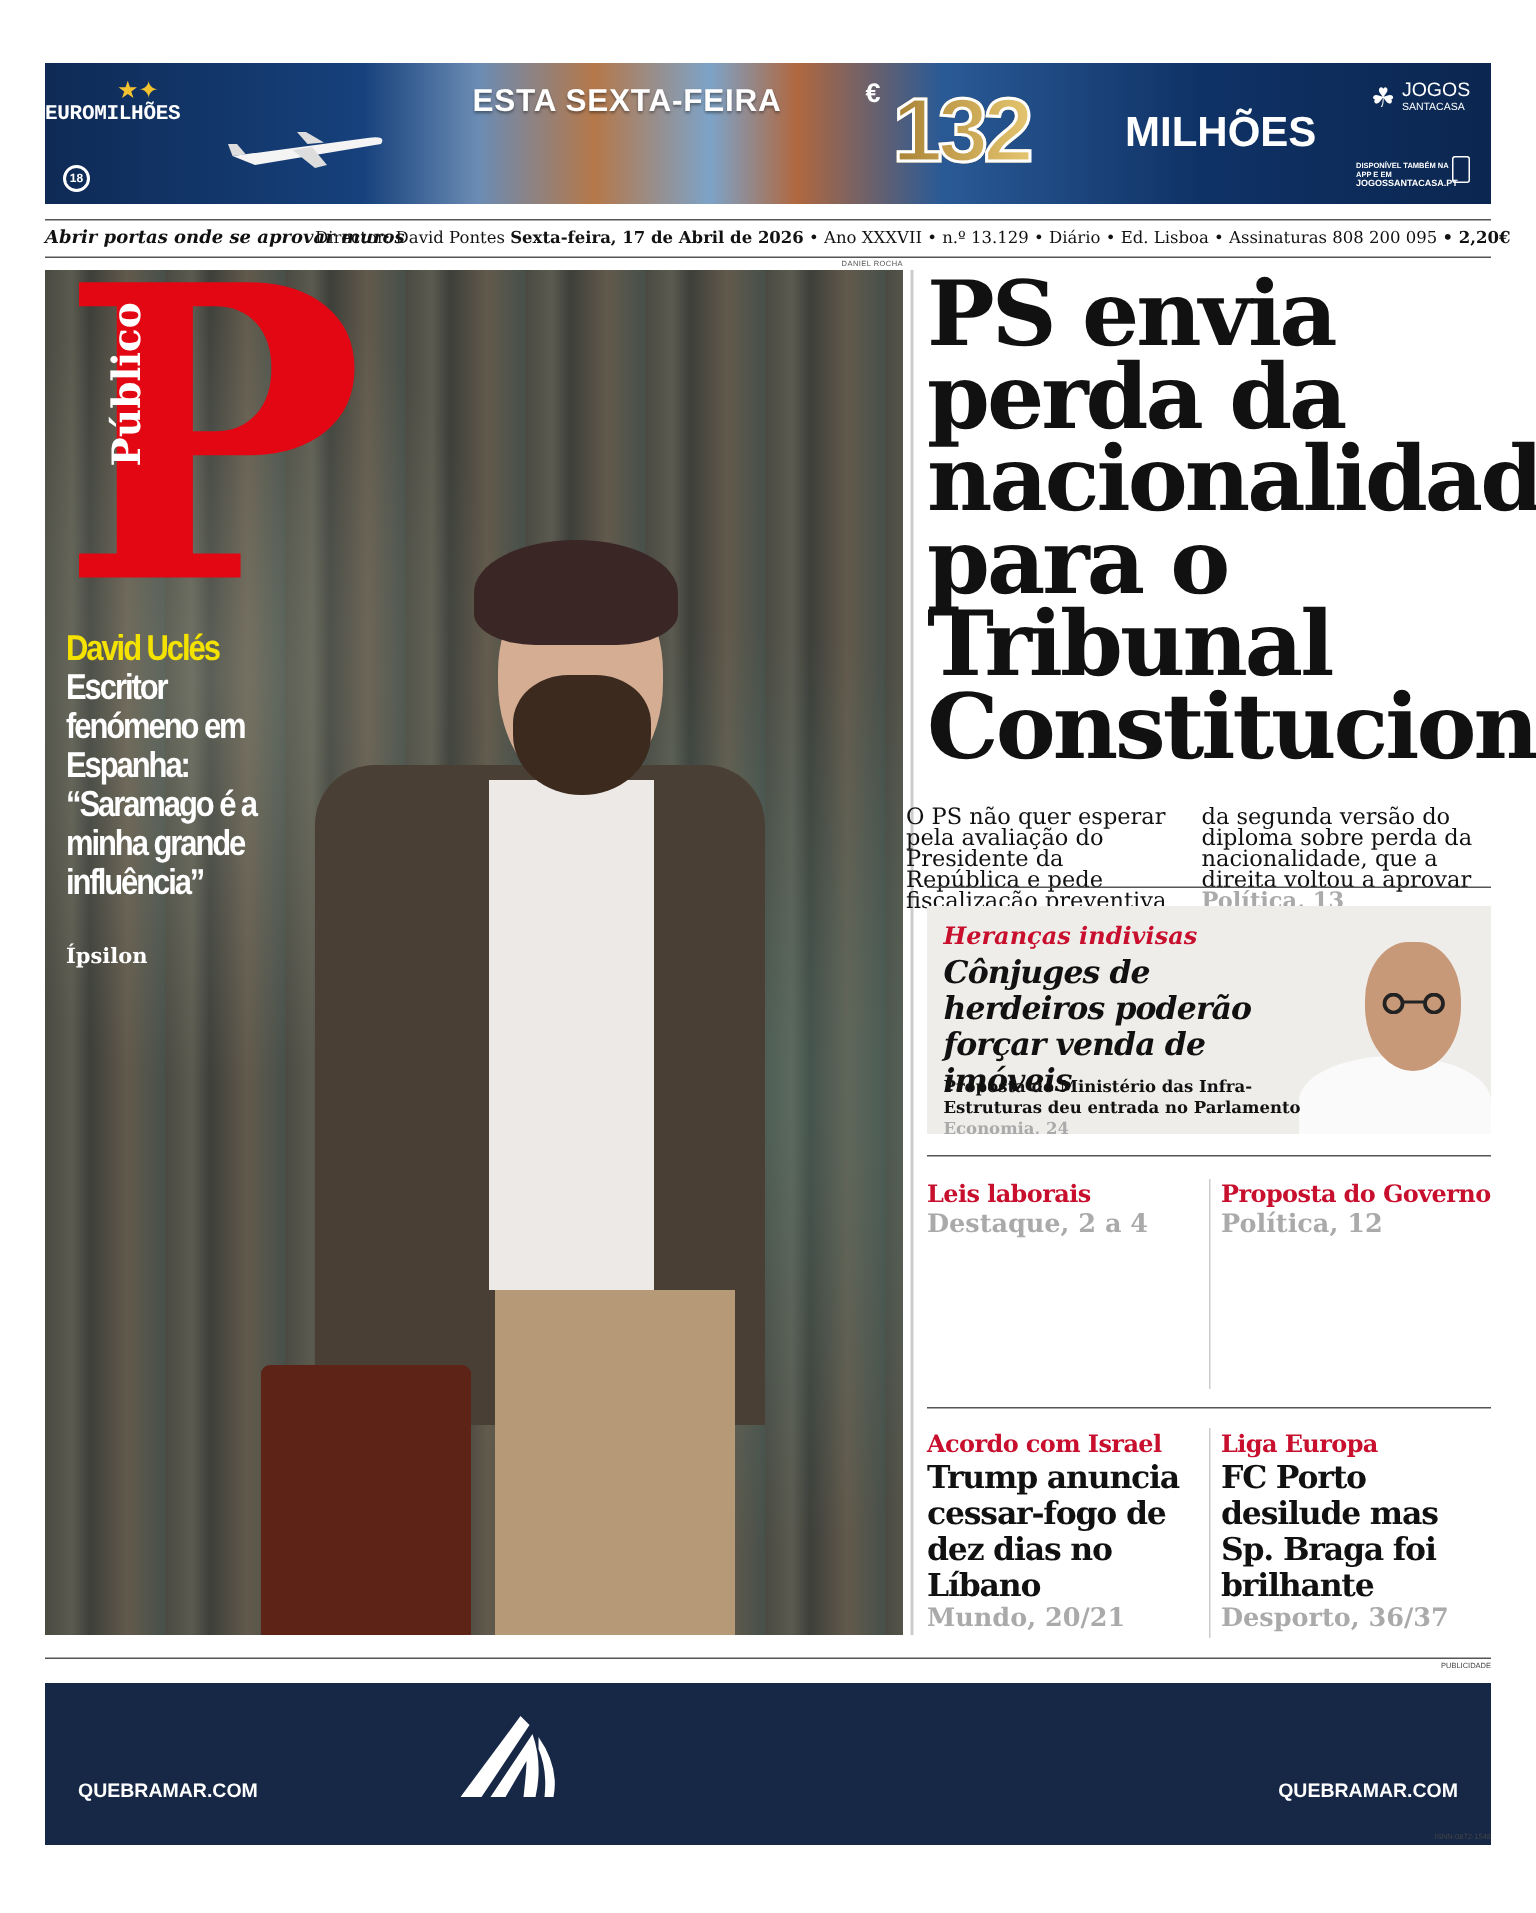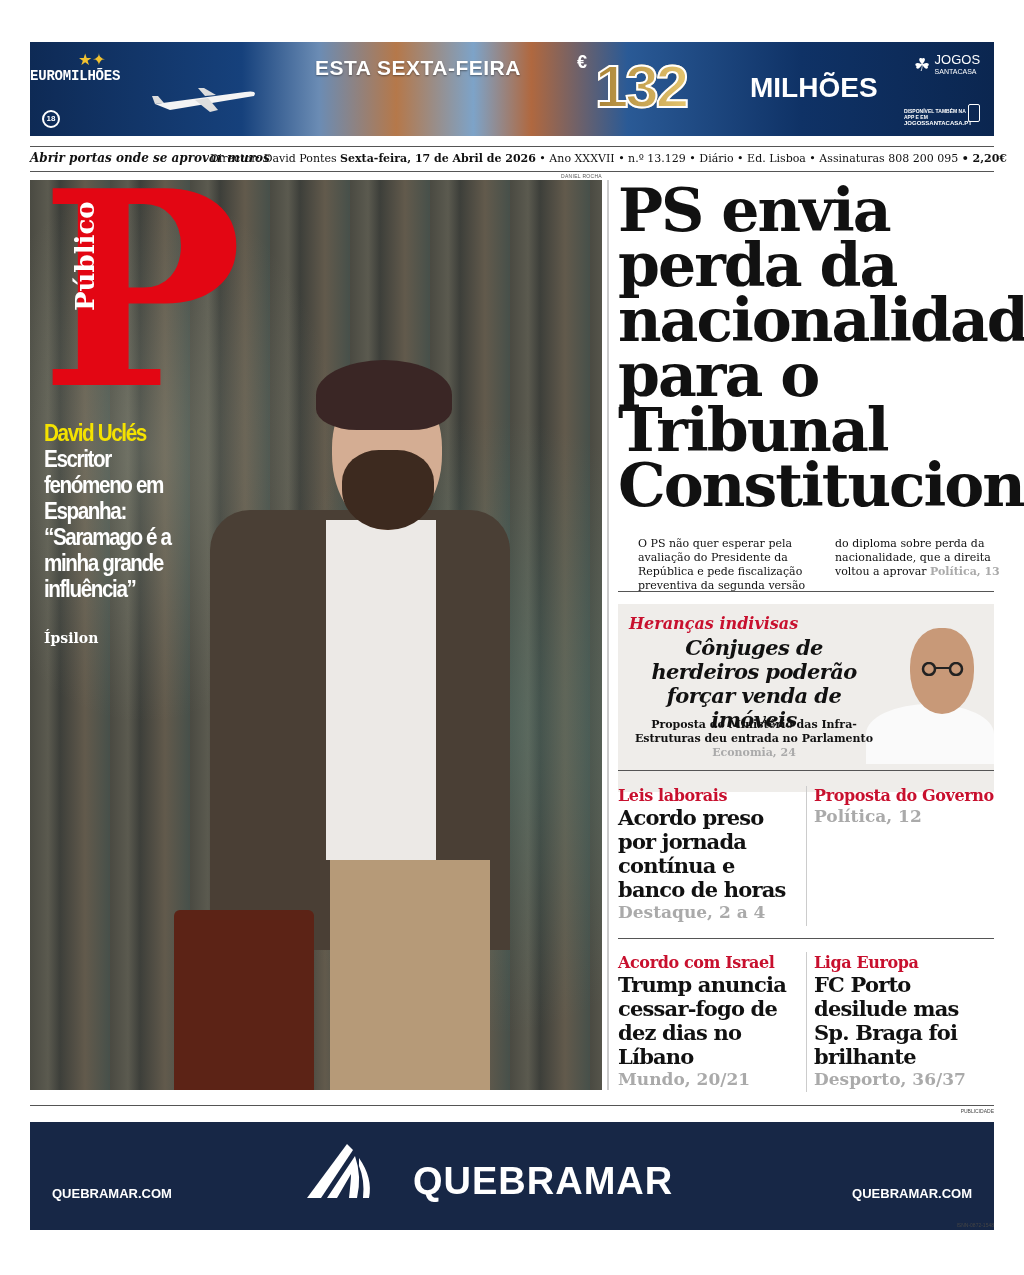--- a/index.html
+++ b/index.html
@@ -57,27 +57,27 @@
   .man-body { position: absolute; left: 180px; top: 330px; width: 300px; height: 440px; background: #4a3f35; border-radius: 40px 40px 0 0; }
   .man-shirt { position: absolute; left: 296px; top: 340px; width: 110px; height: 340px; background: #ece9e6; }
   .man-pants { position: absolute; left: 300px; top: 680px; width: 160px; height: 240px; background: #b69a78; }
   .man-bag { position: absolute; left: 144px; top: 730px; width: 140px; height: 200px; background: #5c2316; border-radius: 6px; }
 
   
   .col-divider { position: absolute; left: 607px; top: 180px; width: 2px; height: 910px; background: #ccc; }
 
   
   .main-headline { position: absolute; left: 618px; top: 183px; width: 380px; font-weight: bold; font-size: 60px; line-height: 55px; letter-spacing: -2px; }
-  .main-lead { position: absolute; left: 638px; top: 537px; width: 380px; font-size: 11px; line-height: 14px; column-count: 2; column-gap: 14px; }
+  .main-lead { position: absolute; left: 604px; top: 537px; width: 380px; font-size: 15px; line-height: 14px; column-count: 2; column-gap: 14px; }
   .ref { color: #aaa; font-weight: bold; }
 
   .rule-r1 { position: absolute; left: 618px; top: 591px; width: 376px; height: 1px; background: #555; }
 
   
-  .box { position: absolute; left: 618px; top: 604px; width: 376px; height: 188px; background: #efedea; overflow: hidden; text-align: center; }
+  .box { position: absolute; left: 618px; top: 604px; width: 376px; height: 152px; background: #efedea; overflow: hidden; }
   .box-kicker { position: absolute; left: 11px; top: 10px; color: #c8102e; font-style: italic; font-weight: bold; font-size: 16px; }
   .box-title { position: absolute; left: 11px; top: 32px; width: 250px; font-style: italic; font-weight: bold; font-size: 21px; line-height: 24px; letter-spacing: -0.6px; }
   .box-text { position: absolute; left: 11px; top: 114px; width: 250px; font-weight: bold; font-size: 11px; line-height: 14px; }
   .box-photo { position: absolute; left: 248px; top: 20px; width: 128px; height: 132px; }
   .box-photo .shirt { position: absolute; left: 0; top: 80px; width: 128px; height: 60px; background: #fafafa; border-radius: 50% 50% 0 0; }
   .box-photo .head { position: absolute; left: 44px; top: 4px; width: 64px; height: 86px; background: #c89978; border-radius: 45% 45% 50% 50%; }
   .box-photo .glasses { position: absolute; left: 50px; top: 38px; width: 54px; height: 14px; }
 
   .rule-r2 { position: absolute; left: 618px; top: 770px; width: 376px; height: 1px; background: #555; }
   .rule-r3 { position: absolute; left: 618px; top: 938px; width: 376px; height: 1px; background: #555; }
@@ -178,21 +178,20 @@
   <div class="box-title">Cônjuges de herdeiros poderão forçar venda de imóveis</div>
   <div class="box-text">
     <span>Proposta do Ministério das Infra-Estruturas deu entrada no Parlamento</span> <span class="ref">Economia, 24</span>
   </div>
 </div>
 
 <div class="rule-r2"></div>
 
 <div class="story" style="left:618px; top:786px;">
   <div class="kicker">Leis laborais</div>
-  <div class="title">Acordo preso por jornada contínua e banco de horas</div>
   <div class="page-ref">Destaque, 2 a 4</div>
 </div>
 <div class="vdiv1"></div>
 <div class="story" style="left:814px; top:786px;">
   <div class="kicker">Proposta do Governo</div>
   <div class="page-ref">Política, 12</div>
 </div>
 
 <div class="rule-r3"></div>
 
@@ -210,16 +209,15 @@
 
 <div class="rule-bottom"></div>
 <div class="publicidade">PUBLICIDADE</div>
 <div class="bottom-ad">
   <div class="qb-url-l">QUEBRAMAR.COM</div>
   <svg class="qb-logo" viewBox="0 0 85 62">
     <path d="M0 62 L40 8 L46 14 L14 62 Z" fill="#fff"></path>
     <path d="M20 62 L48 20 Q55 40 50 62 L42 62 Q44 44 44 38 L30 62 Z" fill="#fff"></path>
     <path d="M52 22 Q66 42 62 62 L56 62 Q58 44 52 30 Z" fill="#fff"></path>
   </svg>
-  <div class="qb-name">QUEBRAMAR</div>
   <div class="qb-url-r">QUEBRAMAR.COM</div>
 </div>
 <div class="issn">ISNN-0872-1548</div>
 
 </body></html>

